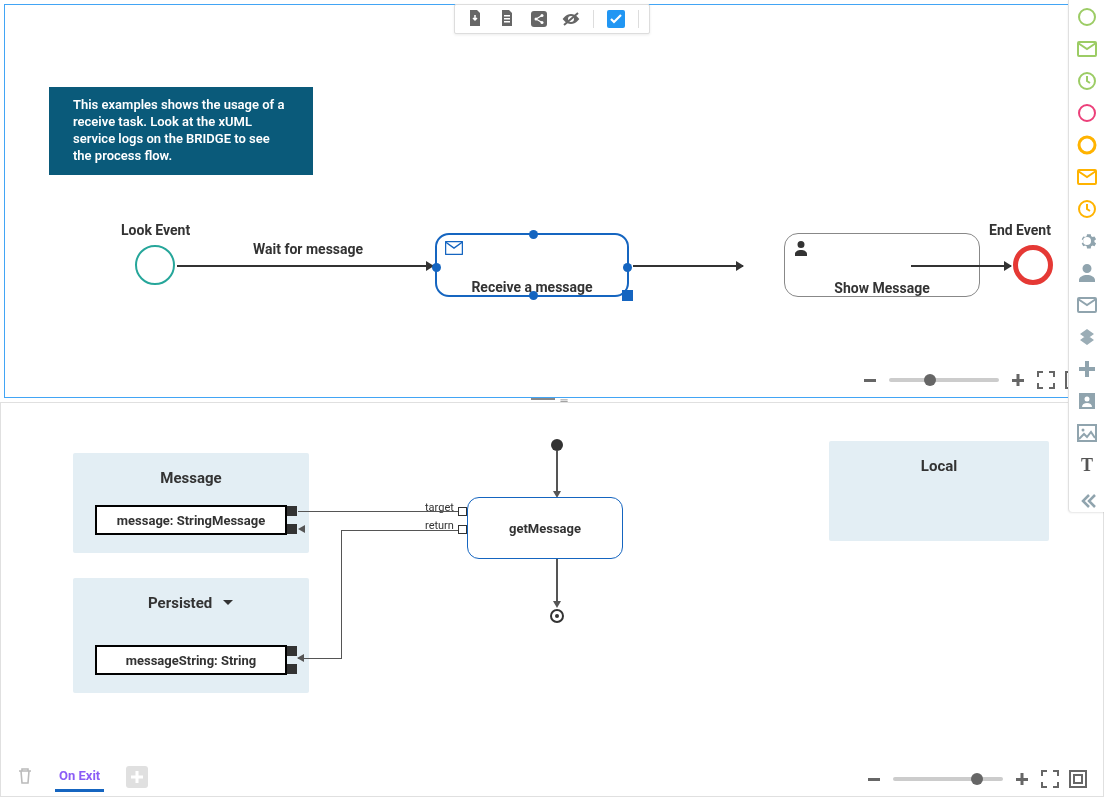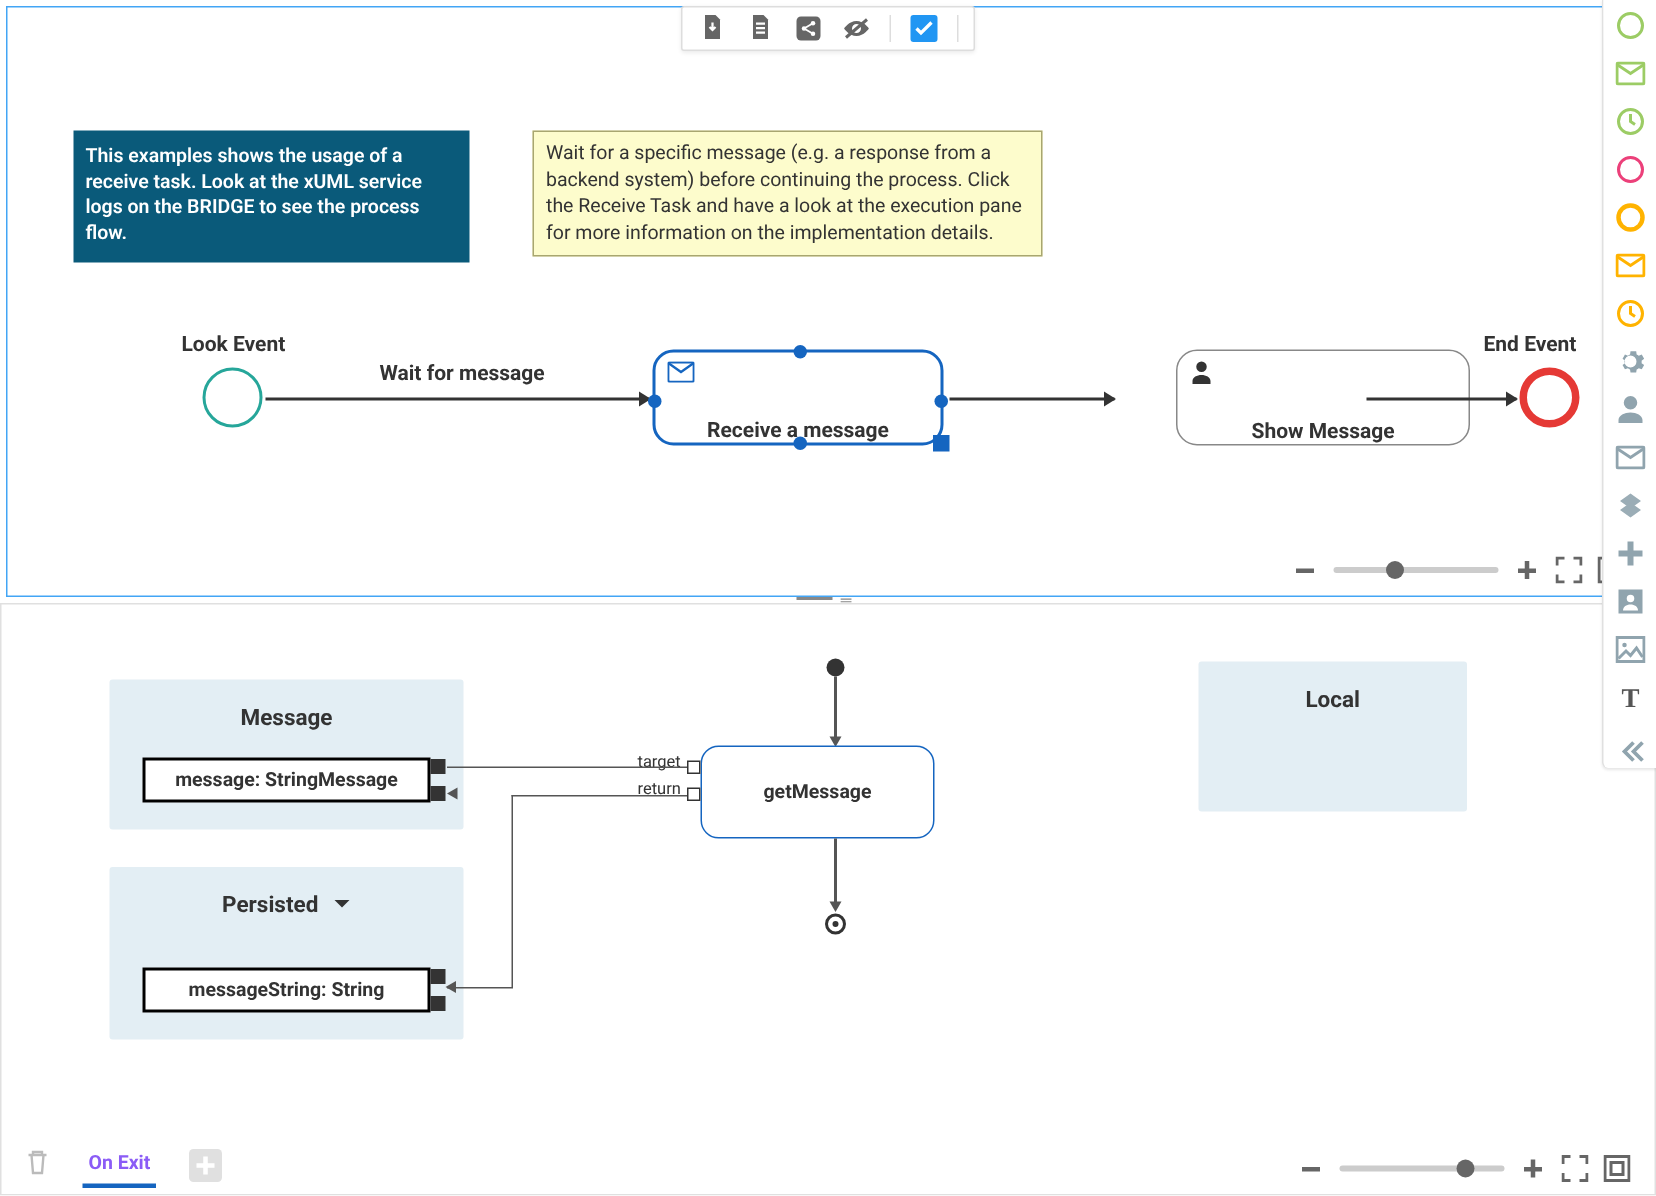--- a/index.html
+++ b/index.html
@@ -120,21 +120,21 @@
   }
 
   
   .blue-note {
     position: absolute;
     left: 44px;
     top: 82px;
     width: 264px;
     background: #0a5a7a;
     color: #fff;
-    padding: 10px 8px;
+    padding: 10px 24px;
     font-size: 13px;
     font-weight: 600;
     line-height: 1.3;
   }
   .yellow-note {
     position: absolute;
     left: 350px;
     top: 82px;
     width: 340px;
     background: #fdfccc;
@@ -500,21 +500,20 @@
     </div>
   <div class="p-icon" style="margin-top:4px;">
       <svg width="20" height="16" viewBox="0 0 20 16">
         <path d="M12 2l-6 6 6 6M18 2l-6 6 6 6" stroke="#90a4ae" stroke-width="2.5" fill="none"></path>
       </svg>
     </div>
 </div>
 
 <div class="upper-pane">
   <div class="blue-note">This examples shows the usage of a receive task. Look at the xUML service logs on the BRIDGE to see the process flow.</div>
-  <div class="yellow-note">Wait for a specific message (e.g. a response from a backend system) before continuing the process. Click the Receive Task and have a look at the execution pane for more information on the implementation details.</div>
 
   <div class="label-text" style="left:116px;top:217px;">Look Event</div>
   <div class="start-event" style="left:130px;top:240px;"></div>
 
   <div class="label-text" style="left:248px;top:236px;">Wait for message</div>
   <div class="arrow" style="left:172px;top:260px;width:256px;"></div>
 
   <div class="task-box task-selected" style="left:430px;top:228px;width:194px;height:64px;">
     <span class="task-icon">
       <svg width="18" height="14">
@@ -603,21 +602,21 @@
           </svg>
       </span>
     </div>
   </div>
   <div class="item-box" style="left:94px;top:242px;width:192px;height:30px;">
     <span>messageString: String</span>
   </div>
   <div class="pin" style="left:286px;top:243px;"></div>
   <div class="pin" style="left:286px;top:261px;"></div>
 
-  <div class="panel-box" style="left:798px;top:38px;width:179px;height:100px;">
+  <div class="panel-box" style="left:828px;top:38px;width:220px;height:100px;">
     <div class="panel-title">Local</div>
   </div>
 
   <div class="action-box" style="left:466px;top:94px;width:156px;height:62px;">
     <span>getMessage</span>
   </div>
   <div class="open-pin" style="left:457px;top:104px;"></div>
   <div class="open-pin" style="left:457px;top:122px;"></div>
 
   <div class="small-label" style="left:424px;top:98px;">target</div>

